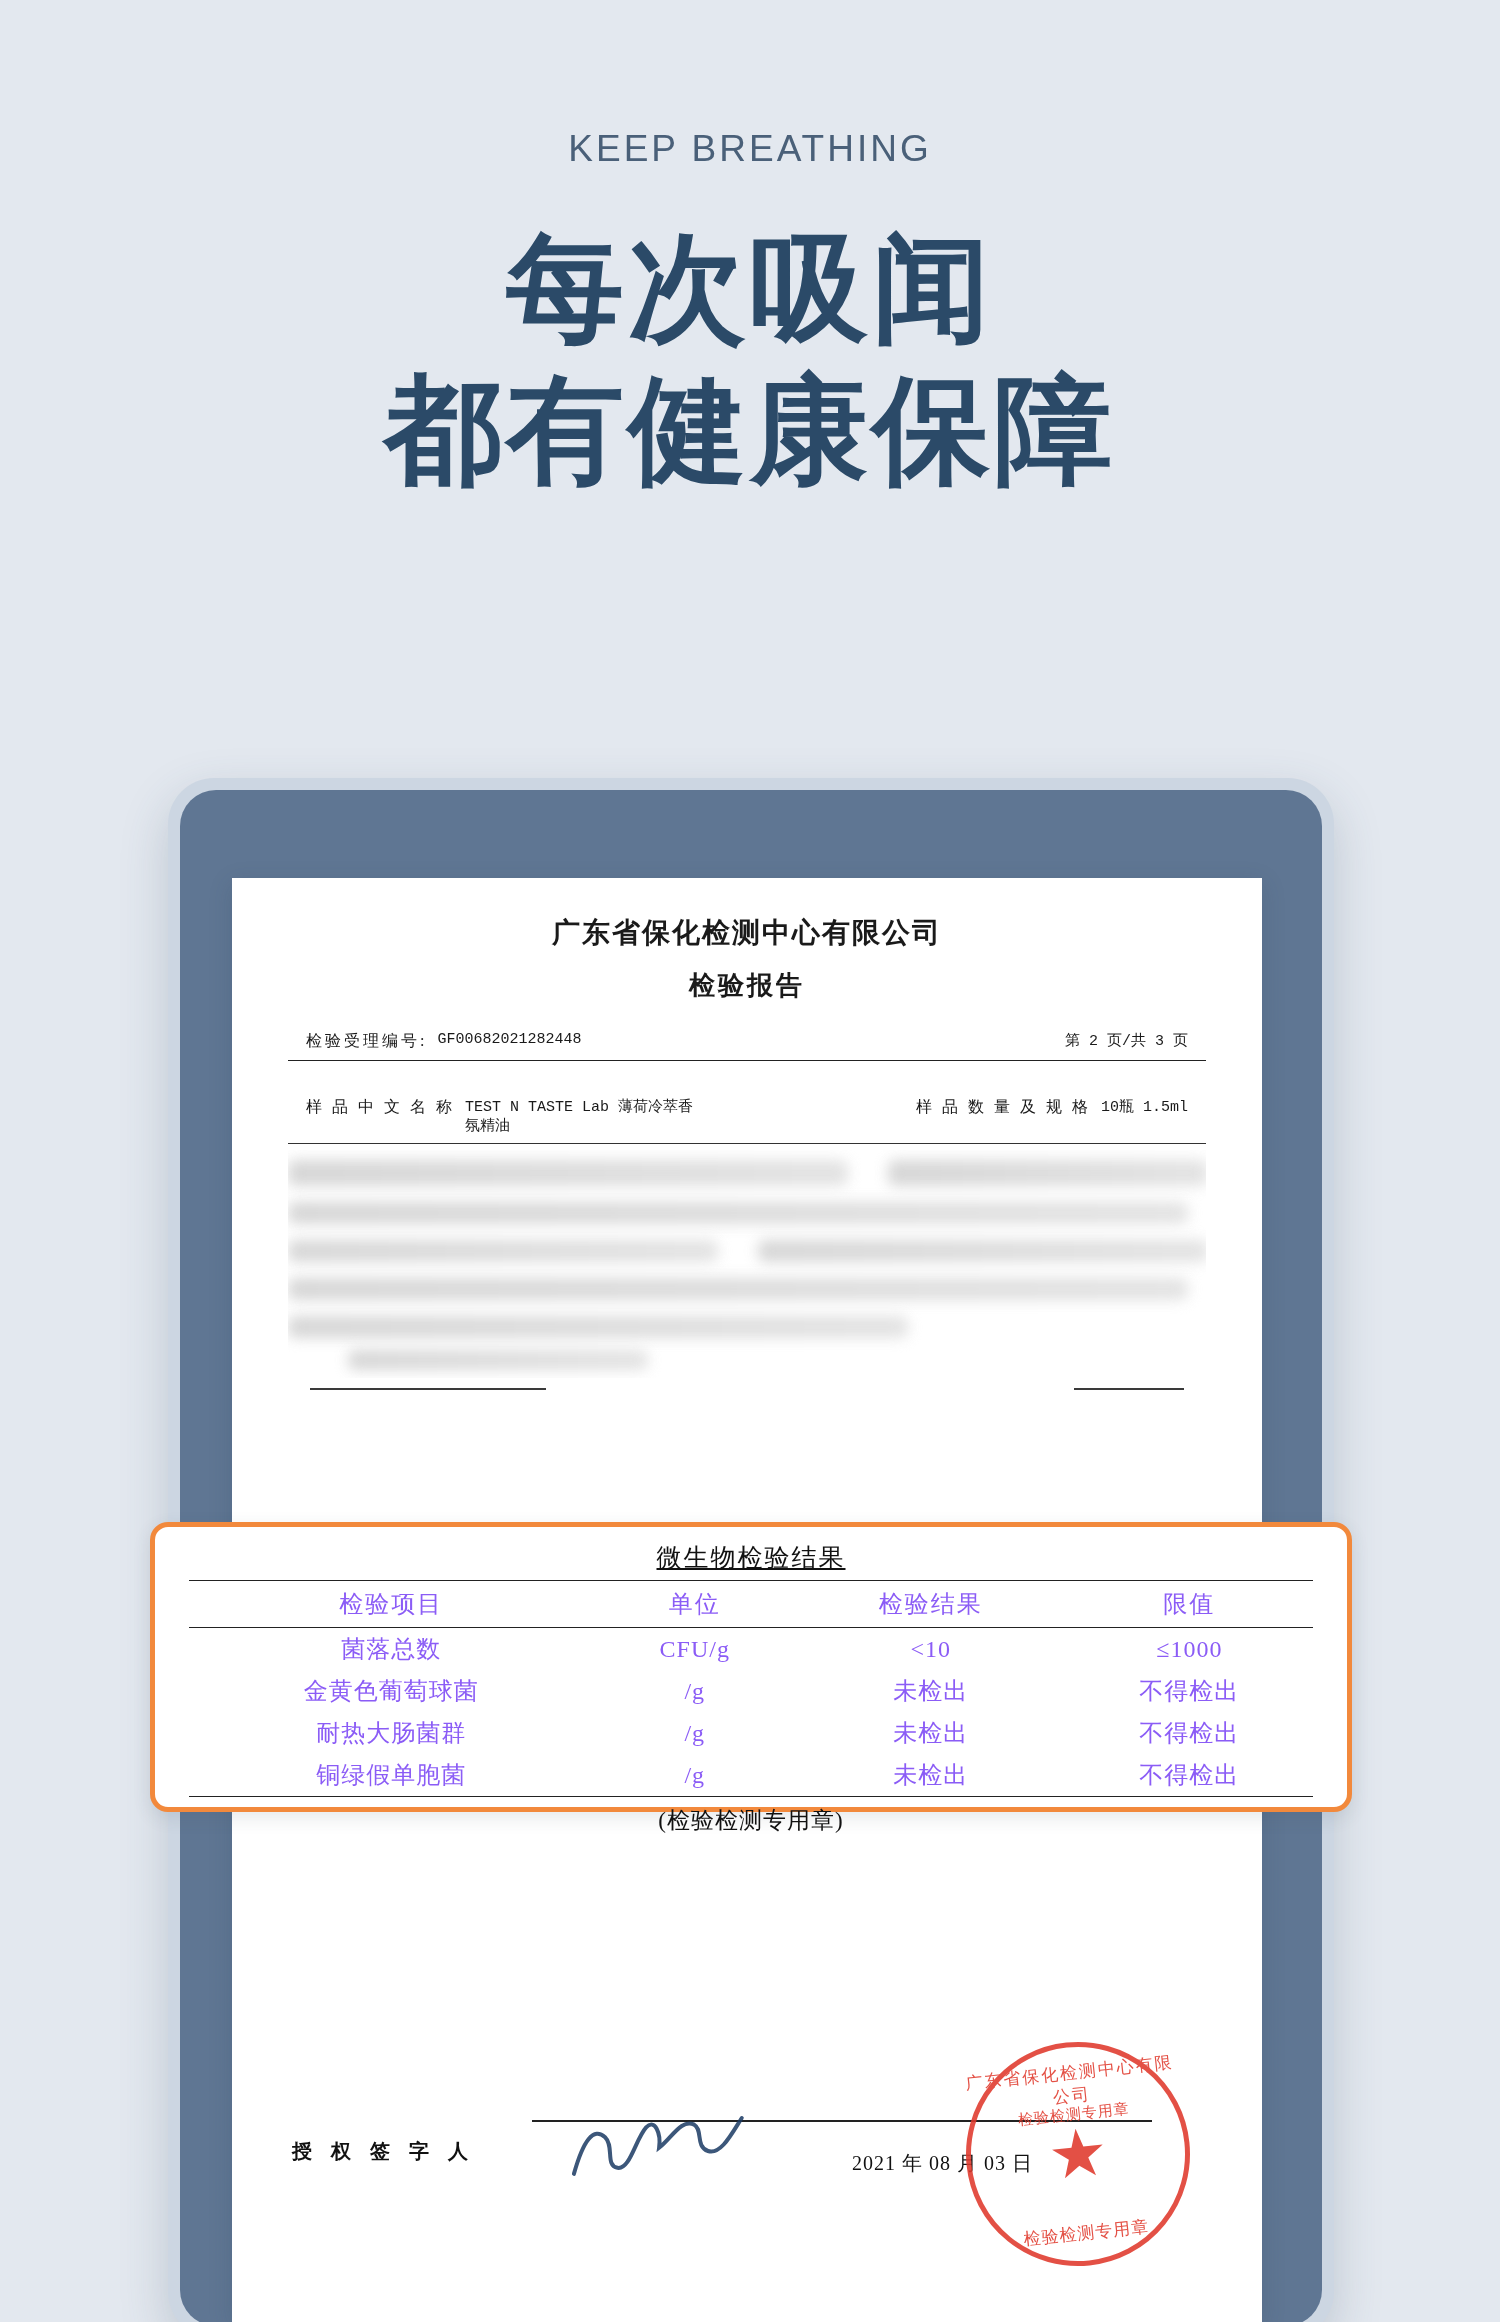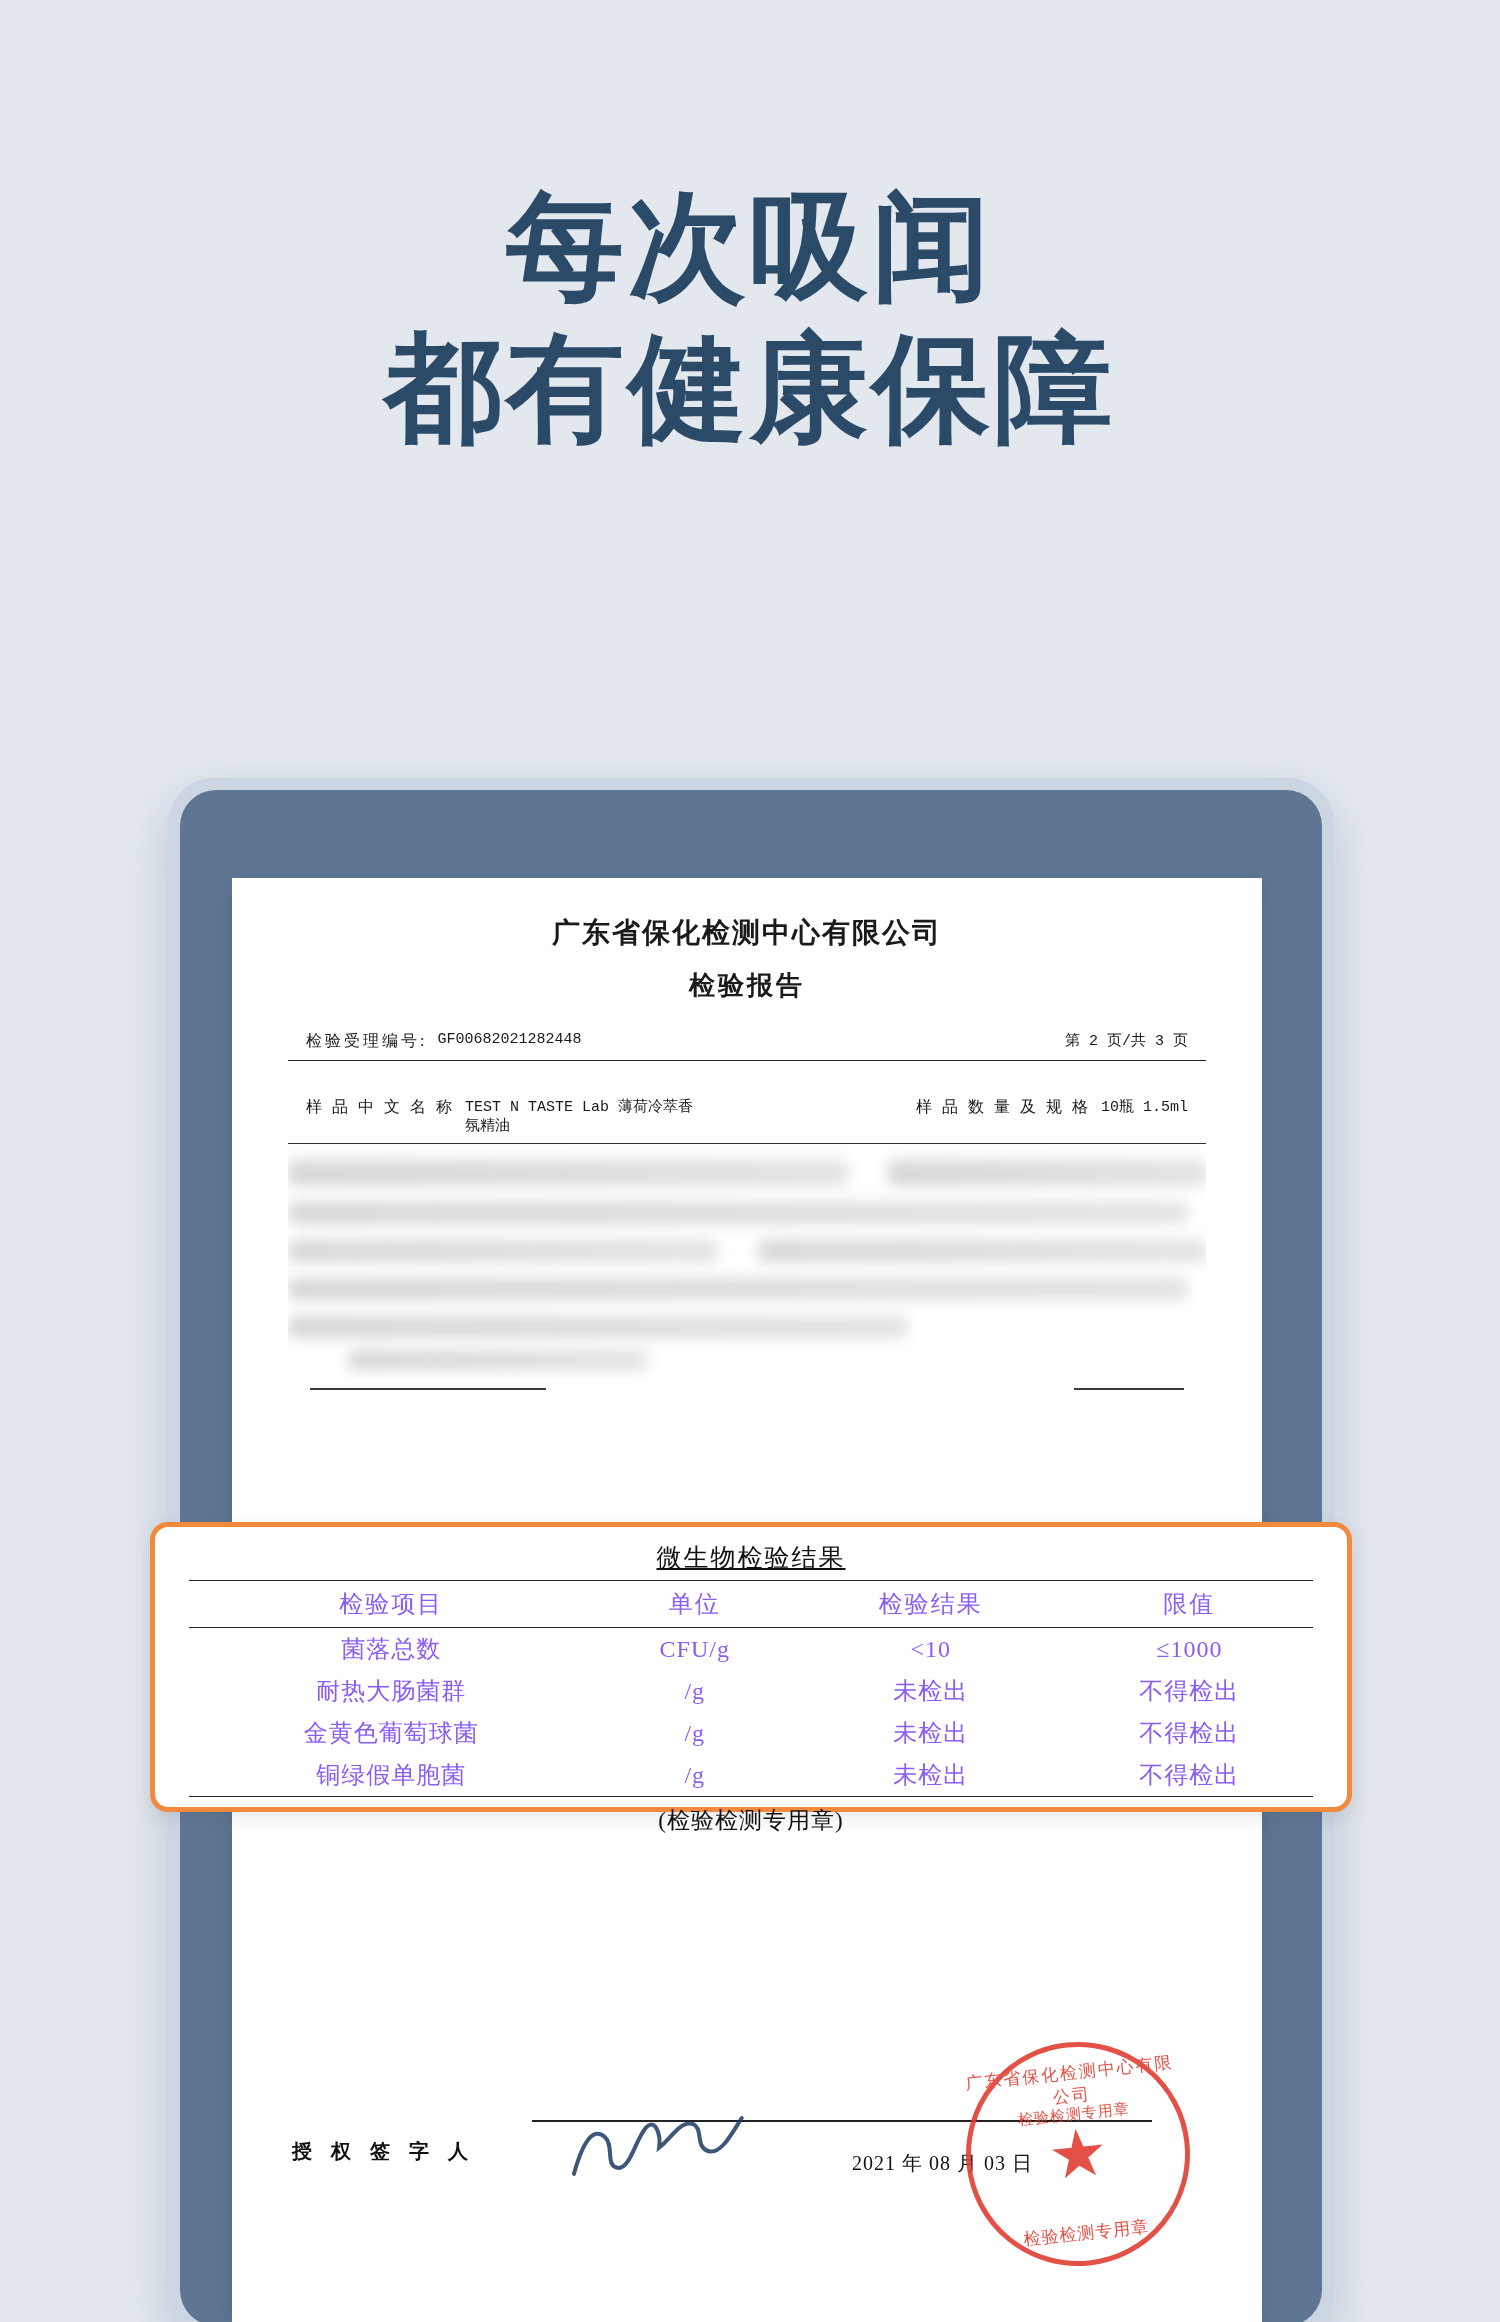--- a/index.html
+++ b/index.html
@@ -273,20 +273,21 @@
     top:58px;left:0;right:0;
     text-align:center;
     font-size:15px;
     letter-spacing:1px;
   }
 </style>
 </head>
 <body>
 
 <div class="hero">
+  <div class="hero-eyebrow">KEEP BREATHING</div>
   <div class="hero-title">
     <div>每次吸闻</div>
     <div>都有健康保障</div>
   </div>
 </div>
 
 <div class="tablet">
   <div class="tablet-inner"></div>
 </div>
 
@@ -347,27 +348,27 @@
       </tr>
     </thead>
     <tbody>
       <tr>
         <td>菌落总数</td>
         <td>CFU/g</td>
         <td>&lt;10</td>
         <td>≤1000</td>
       </tr>
       <tr>
-        <td>耐热大肠菌群</td>
+        <td>金黄色葡萄球菌</td>
         <td>/g</td>
         <td>未检出</td>
         <td>不得检出</td>
       </tr>
       <tr>
-        <td>金黄色葡萄球菌</td>
+        <td>耐热大肠菌群</td>
         <td>/g</td>
         <td>未检出</td>
         <td>不得检出</td>
       </tr>
       <tr class="last">
         <td>铜绿假单胞菌</td>
         <td>/g</td>
         <td>未检出</td>
         <td>不得检出</td>
       </tr>

